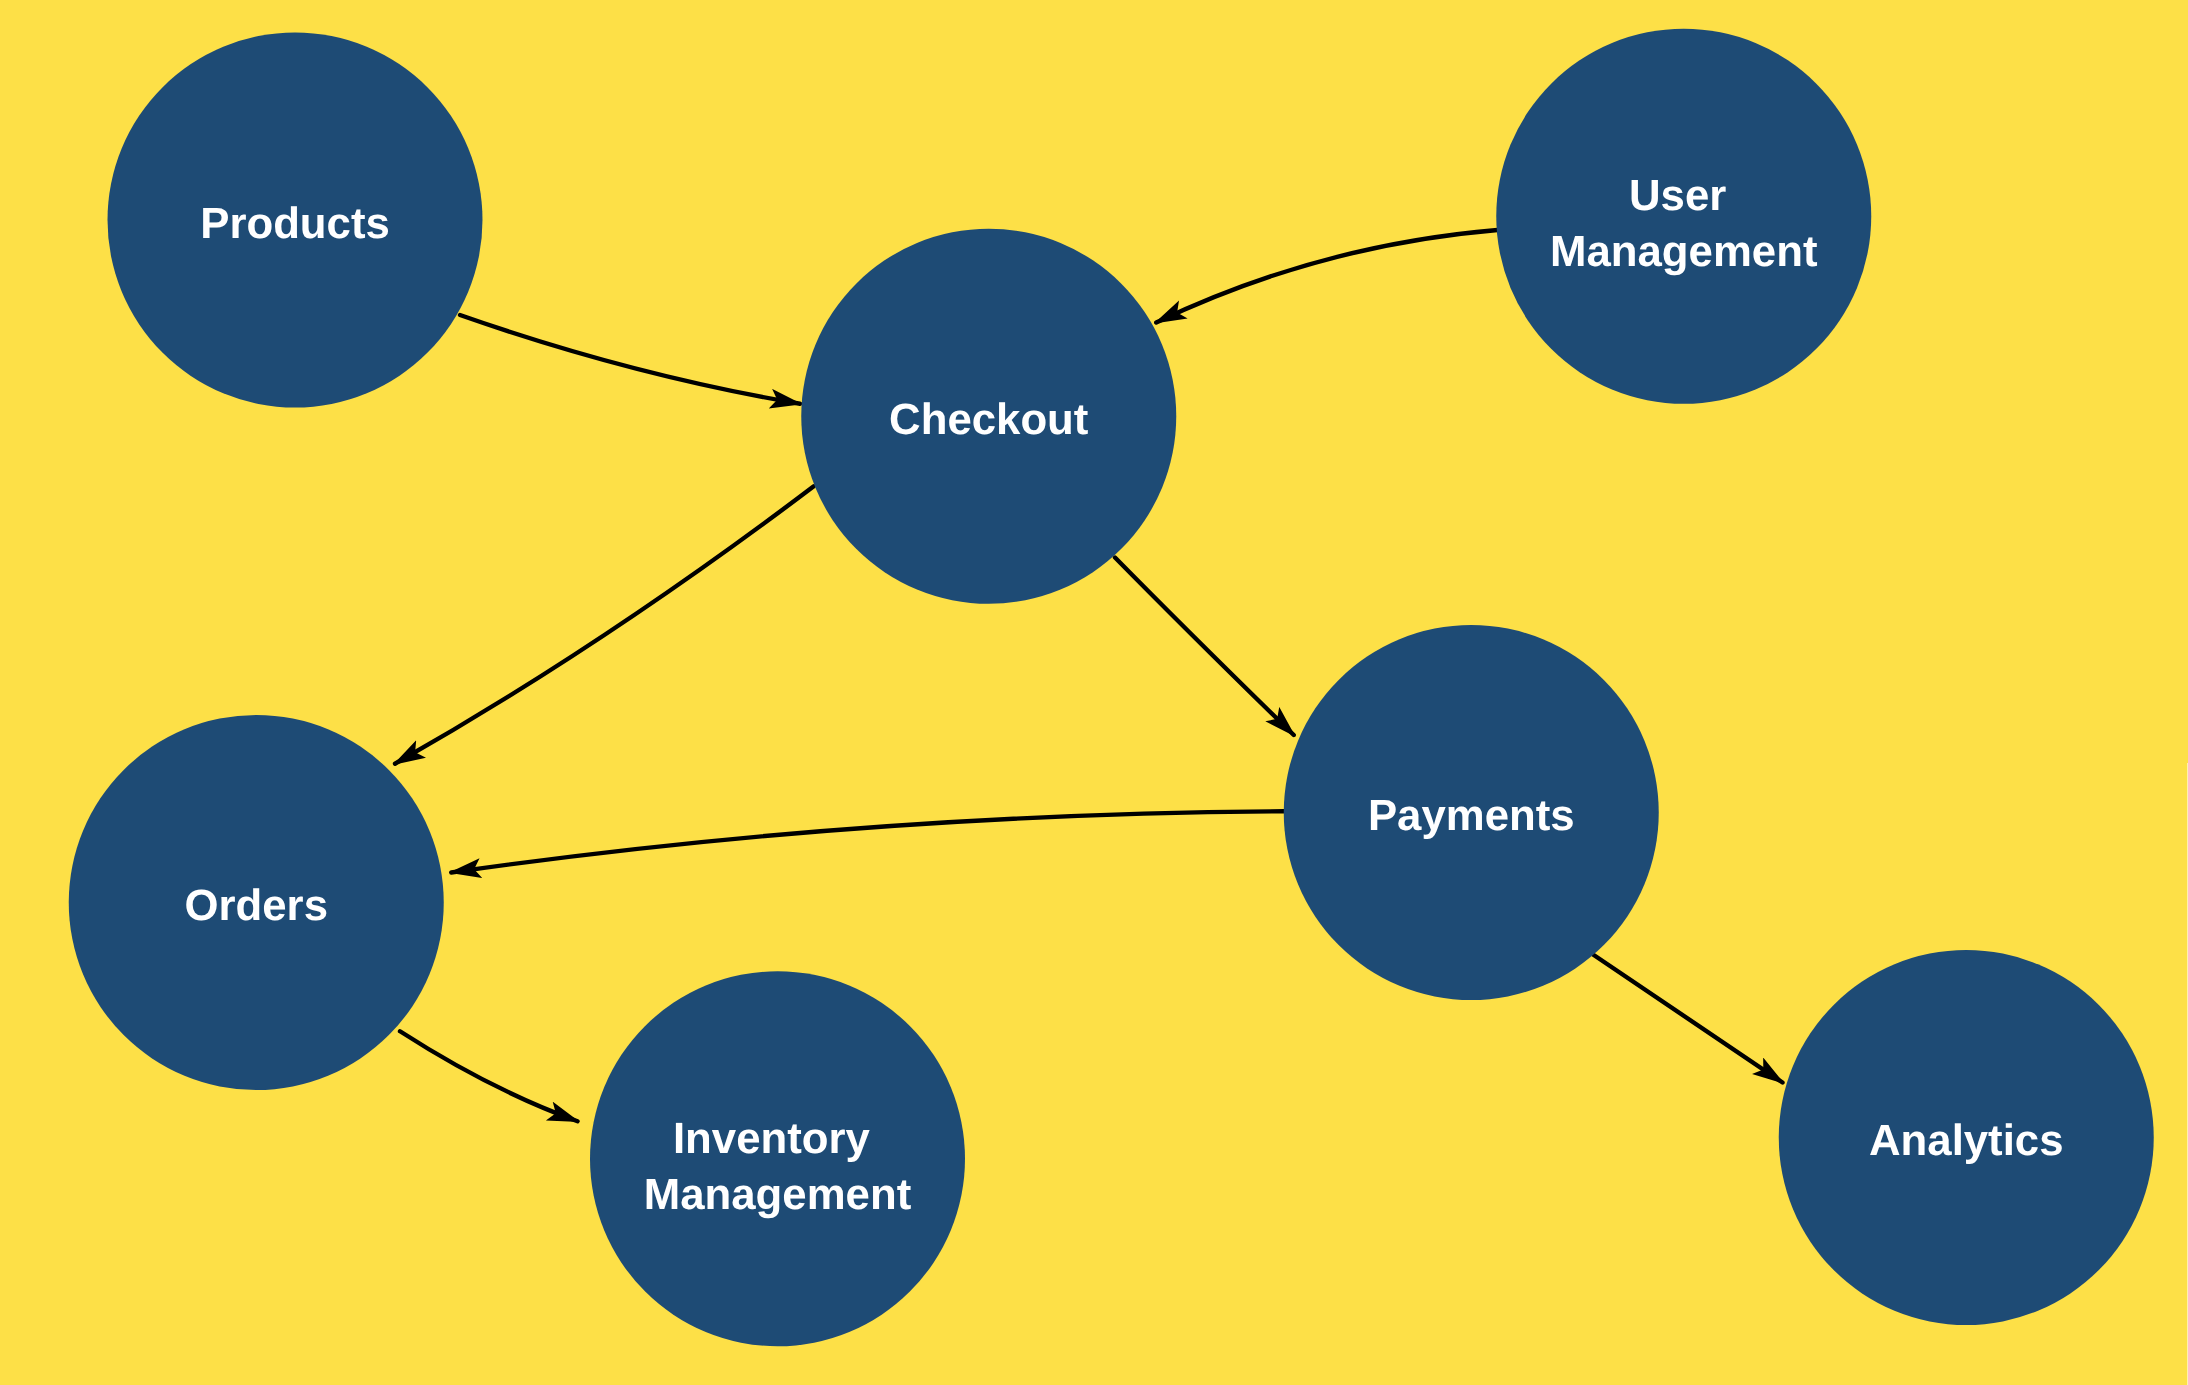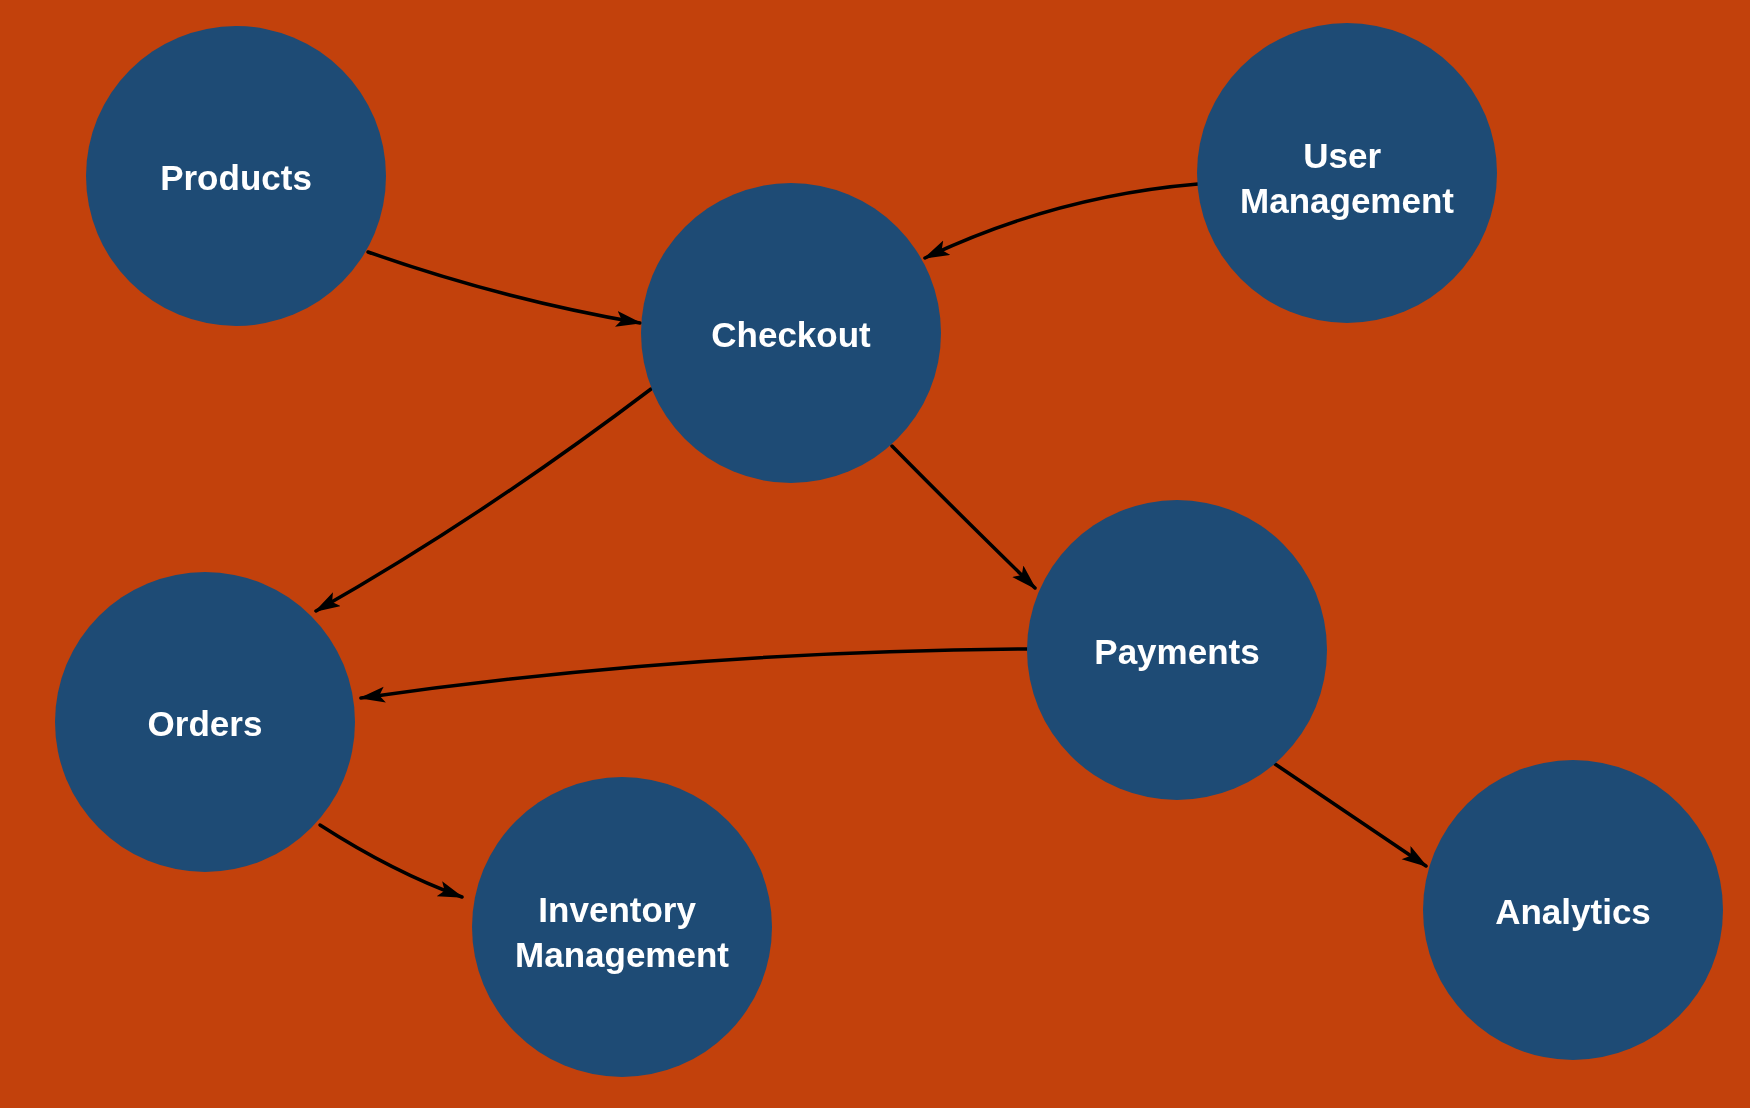--- a/index.html
+++ b/index.html
@@ -3,21 +3,21 @@
 <meta charset="utf-8">
 <style>
   html, body {
     margin: 0;
     padding: 0;
     background: #ffffff;
   }
   .canvas-wrap {
     width: 1750px;
     height: 1108px;
-    background: #c2410c;
+    background: #fde047;
     overflow: hidden;
   }
   svg { display: block; }
   .edge {
     fill: none;
     stroke: #000000;
     stroke-width: 3.5;
     stroke-linecap: round;
   }
   .node-label {

